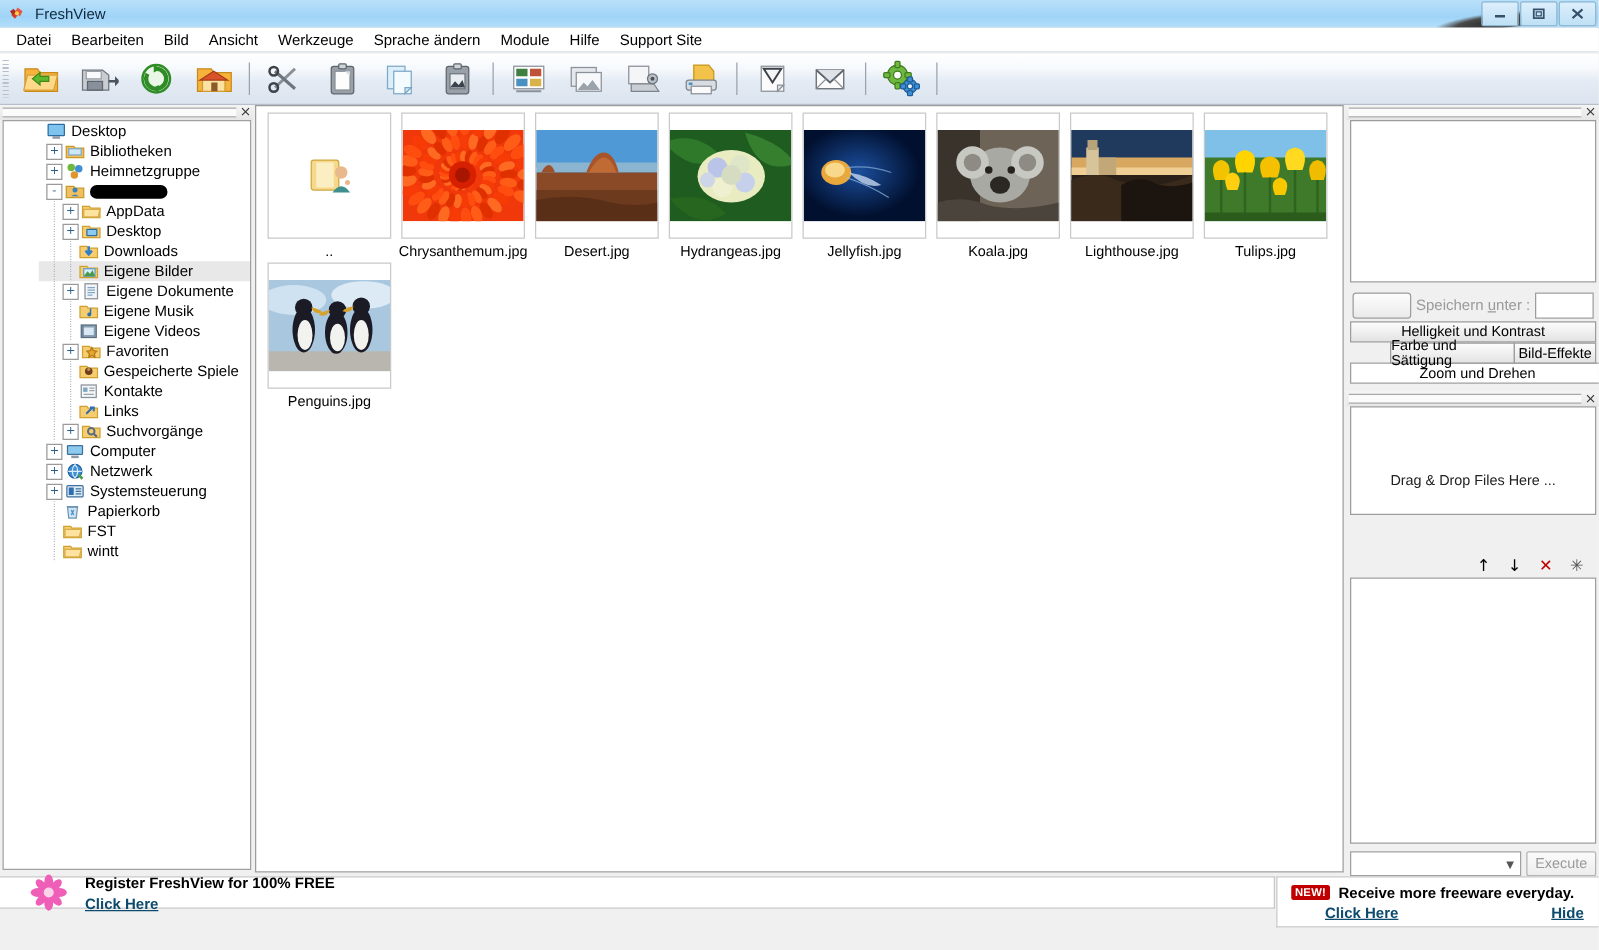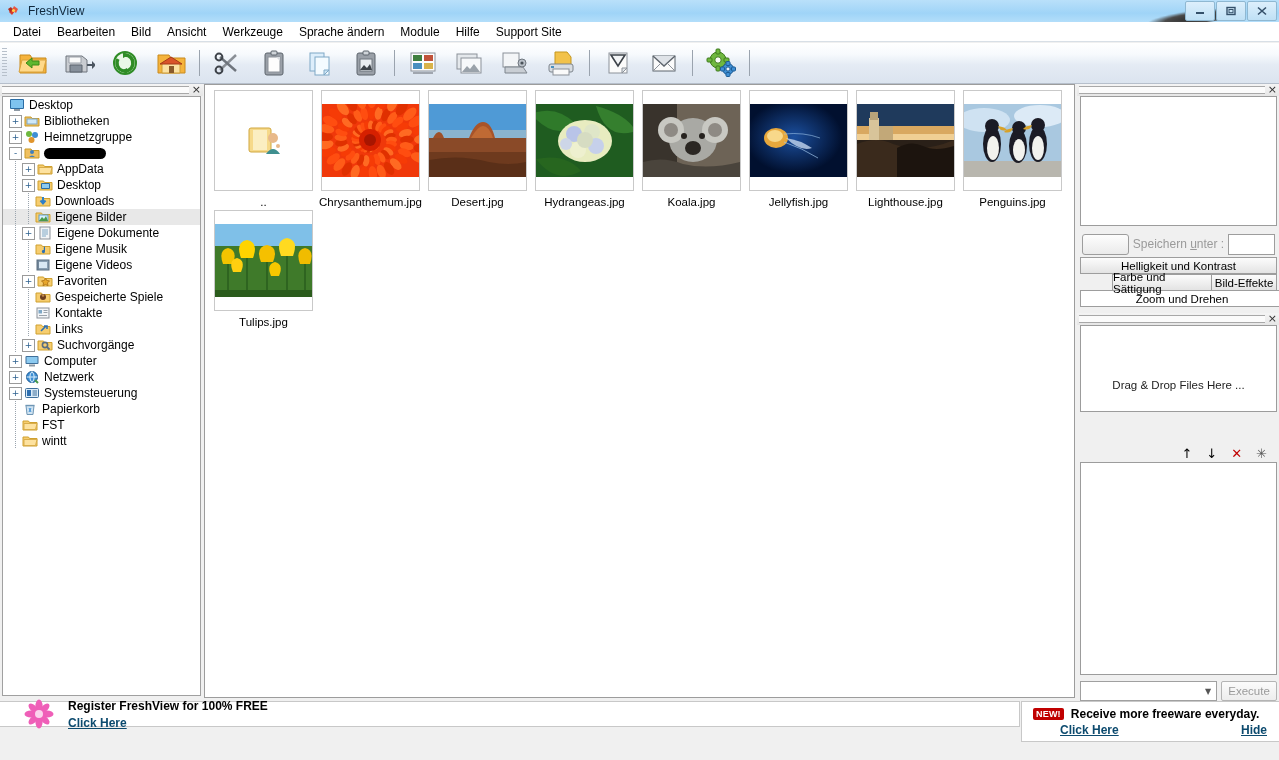--- a/index.html
+++ b/index.html
@@ -56,21 +56,21 @@
   }
   .capline{flex:1;height:6px;margin-left:2px;margin-right:14px;
     border-top:1px solid #a8a8a8;border-bottom:1px solid #a8a8a8;background:#fbfbfb;}
   .capx{position:absolute;right:2px;top:0px;font-size:11px;line-height:12px;color:#333;cursor:pointer;font-family:"DejaVu Sans",sans-serif;}
 
   
   .treepane{position:absolute;left:0;top:84px;width:203px;height:614px;background:#f0f0f0;
     box-sizing:border-box;}
   .treebox{position:absolute;left:2px;top:12px;width:199px;height:600px;background:#fff;
     border:1px solid #a0a0a0;overflow:hidden;box-sizing:border-box;}
-  .trow{height:16px;display:flex;align-items:center;font-size:12px;white-space:nowrap;padding-left:6px;}
+  .trow{height:16px;display:flex;align-items:center;font-size:12px;white-space:nowrap;padding-left:6px;margin-left:28px;}
   .trow.sel{background:#e8e8e8;}
   .tnode{width:11px;height:11px;border:1px solid #9a9a9a;background:#fff;
     display:flex;align-items:center;justify-content:center;font-size:9px;line-height:9px;
     color:#2b5f8e;margin-right:2px;flex:0 0 auto;font-family:"DejaVu Sans",sans-serif;}
   .tdots{width:13px;flex:0 0 auto;height:16px;
     background:repeating-linear-gradient(to bottom,#9aa4ae 0 1px,transparent 1px 2px);
     background-size:1px 2px;background-position:6px 0;background-repeat:repeat-y;}
   .tico{width:16px;height:16px;margin-right:4px;flex:0 0 auto;position:relative;}
   .tlabel{color:#000;}
   .redact{background:#000;border-radius:8px;height:11px;display:inline-block;}
@@ -678,72 +678,93 @@
               <circle cx="42" cy="46" r="8" fill="#eef0cf"></circle>
               <circle cx="49" cy="36" r="8" fill="#d6dcc2"></circle>
               <circle cx="30" cy="40" r="6" fill="#cdd6e8"></circle>
             </svg>
           </div>
           <div class="thumbcap">Hydrangeas.jpg</div>
         </div>
         <div class="thumb">
           <div class="thumbframe">
             <svg class="ph" width="97" height="73" viewBox="0 0 97 73" preserveAspectRatio="none">
-              <rect width="97" height="73" fill="#6d6356"></rect>
-              <rect width="97" height="73" fill="#6d6356"></rect>
-              <path d="M0 0 h34 v73 H0 z" fill="#39332c"></path>
-              <ellipse cx="50" cy="36" rx="24" ry="22" fill="#a9a9a4"></ellipse>
-              <circle cx="28" cy="26" r="13" fill="#c8c8c2"></circle>
-              <circle cx="72" cy="26" r="13" fill="#c8c8c2"></circle>
-              <circle cx="28" cy="26" r="7" fill="#8e8a84"></circle>
-              <circle cx="72" cy="26" r="7" fill="#8e8a84"></circle>
-              <ellipse cx="50" cy="44" rx="8" ry="7" fill="#2b2723"></ellipse>
-              <circle cx="41" cy="32" r="3" fill="#26221e"></circle>
-              <circle cx="59" cy="32" r="3" fill="#26221e"></circle>
-              <path d="M0 58 q20 -6 40 2 q25 6 57 -2 v15 H0 z" fill="#4a443c"></path>
-            </svg>
-          </div>
-          <div class="thumbcap">Koala.jpg</div>
-        </div>
-        <div class="thumb">
-          <div class="thumbframe">
-            <svg class="ph" width="97" height="73" viewBox="0 0 97 73" preserveAspectRatio="none">
               <rect width="97" height="73" fill="#01102f"></rect>
               <defs>
                 <radialGradient id="jg" cx="45%" cy="45%">
                   <stop offset="0%" stop-color="#1b4f9e"></stop>
                   <stop offset="100%" stop-color="#01102f"></stop>
                 </radialGradient>
               </defs>
               <rect width="97" height="73" fill="url(#jg)"></rect>
               <ellipse cx="26" cy="34" rx="12" ry="10" fill="#e8a83c"></ellipse>
               <ellipse cx="25" cy="32" rx="8" ry="6" fill="#f8d88a"></ellipse>
               <path d="M36 34 q14 2 26 10 q-12 4 -26 -10z" fill="#cfe0f5" opacity=".75"></path>
               <path d="M34 38 q18 6 34 16" stroke="#9fc4ea" fill="none" opacity=".7"></path>
               <path d="M34 30 q20 -2 36 4" stroke="#9fc4ea" fill="none" opacity=".6"></path>
             </svg>
           </div>
           <div class="thumbcap">Jellyfish.jpg</div>
         </div>
         <div class="thumb">
           <div class="thumbframe">
             <svg class="ph" width="97" height="73" viewBox="0 0 97 73" preserveAspectRatio="none">
+              <rect width="97" height="73" fill="#6d6356"></rect>
+              <rect width="97" height="73" fill="#6d6356"></rect>
+              <path d="M0 0 h34 v73 H0 z" fill="#39332c"></path>
+              <ellipse cx="50" cy="36" rx="24" ry="22" fill="#a9a9a4"></ellipse>
+              <circle cx="28" cy="26" r="13" fill="#c8c8c2"></circle>
+              <circle cx="72" cy="26" r="13" fill="#c8c8c2"></circle>
+              <circle cx="28" cy="26" r="7" fill="#8e8a84"></circle>
+              <circle cx="72" cy="26" r="7" fill="#8e8a84"></circle>
+              <ellipse cx="50" cy="44" rx="8" ry="7" fill="#2b2723"></ellipse>
+              <circle cx="41" cy="32" r="3" fill="#26221e"></circle>
+              <circle cx="59" cy="32" r="3" fill="#26221e"></circle>
+              <path d="M0 58 q20 -6 40 2 q25 6 57 -2 v15 H0 z" fill="#4a443c"></path>
+            </svg>
+          </div>
+          <div class="thumbcap">Koala.jpg</div>
+        </div>
+        <div class="thumb">
+          <div class="thumbframe">
+            <svg class="ph" width="97" height="73" viewBox="0 0 97 73" preserveAspectRatio="none">
               <rect width="97" height="73" fill="#1f3a5c"></rect>
               <rect width="97" height="38" fill="#1f3a5c"></rect>
               <rect y="22" width="97" height="16" fill="#d9a860"></rect>
               <rect y="30" width="97" height="10" fill="#f0cf94"></rect>
               <rect y="36" width="97" height="37" fill="#2a2018"></rect>
               <path d="M0 40 q20 -8 36 0 q28 10 61 -4 v37 H0 z" fill="#3a2a1c"></path>
               <rect x="12" y="14" width="10" height="22" fill="#d8c49a"></rect>
               <rect x="13" y="8" width="8" height="8" fill="#b8a47a"></rect>
               <rect x="22" y="22" width="14" height="14" fill="#c2a878"></rect>
               <path d="M40 44 q14 -8 26 -2 q12 6 31 0 v31 H40 z" fill="#1c140e"></path>
             </svg>
           </div>
           <div class="thumbcap">Lighthouse.jpg</div>
+        </div>
+        <div class="thumb">
+          <div class="thumbframe">
+            <svg class="ph" width="97" height="73" viewBox="0 0 97 73" preserveAspectRatio="none">
+              <rect width="97" height="73" fill="#7fc0e8"></rect>
+              <rect width="97" height="73" fill="#7fc0e8"></rect>
+              <rect y="22" width="97" height="51" fill="#3f7a2a"></rect>
+              <g>
+                <path d="M8 40 q-5 -14 5 -16 q10 2 5 16z" fill="#f2c400"></path>
+                <path d="M26 34 q-6 -16 6 -18 q12 2 6 18z" fill="#ffd400"></path>
+                <path d="M46 38 q-6 -15 6 -17 q12 2 6 17z" fill="#f5c000"></path>
+                <path d="M66 32 q-6 -16 6 -18 q12 2 6 18z" fill="#ffda20"></path>
+                <path d="M85 40 q-5 -14 5 -16 q10 2 5 16z" fill="#f0bc00"></path>
+                <path d="M18 48 q-5 -12 4 -14 q9 2 4 14z" fill="#ffcf10"></path>
+                <path d="M56 52 q-5 -12 4 -14 q9 2 4 14z" fill="#f7c800"></path>
+              </g>
+              <path d="M13 40 v30 M32 34 v36 M52 38 v32 M72 32 v38 M90 40 v30" stroke="#2e6420" stroke-width="2"></path>
+              <path d="M0 66 h97 v7 H0 z" fill="#2b5c1c"></path>
+            </svg>
+          </div>
+          <div class="thumbcap">Tulips.jpg</div>
         </div>
         <div class="thumb">
           <div class="thumbframe">
             <svg class="ph" width="97" height="73" viewBox="0 0 97 73" preserveAspectRatio="none">
               <rect width="97" height="73" fill="#a9c8e0"></rect>
               <rect width="97" height="73" fill="#a9c8e0"></rect>
               <ellipse cx="20" cy="16" rx="26" ry="12" fill="#cfe2f2"></ellipse>
               <ellipse cx="76" cy="12" rx="26" ry="11" fill="#dceaf6"></ellipse>
               <rect y="57" width="97" height="16" fill="#b8b6ae"></rect>
               <g>
@@ -757,41 +778,20 @@
                 <path d="M49 24 q-7 1 -9 4 q7 2 9 -4z" fill="#d8a22a"></path>
                 <ellipse cx="74" cy="40" rx="9" ry="18" fill="#1b1b25"></ellipse>
                 <ellipse cx="74" cy="44" rx="6" ry="12" fill="#f2f2ee"></ellipse>
                 <circle cx="74" cy="21" r="7" fill="#1b1b25"></circle>
                 <path d="M68 21 q-7 1 -9 4 q7 2 9 -4z" fill="#d8a22a"></path>
               </g>
             </svg>
           </div>
           <div class="thumbcap">Penguins.jpg</div>
         </div>
-        <div class="thumb">
-          <div class="thumbframe">
-            <svg class="ph" width="97" height="73" viewBox="0 0 97 73" preserveAspectRatio="none">
-              <rect width="97" height="73" fill="#7fc0e8"></rect>
-              <rect width="97" height="73" fill="#7fc0e8"></rect>
-              <rect y="22" width="97" height="51" fill="#3f7a2a"></rect>
-              <g>
-                <path d="M8 40 q-5 -14 5 -16 q10 2 5 16z" fill="#f2c400"></path>
-                <path d="M26 34 q-6 -16 6 -18 q12 2 6 18z" fill="#ffd400"></path>
-                <path d="M46 38 q-6 -15 6 -17 q12 2 6 17z" fill="#f5c000"></path>
-                <path d="M66 32 q-6 -16 6 -18 q12 2 6 18z" fill="#ffda20"></path>
-                <path d="M85 40 q-5 -14 5 -16 q10 2 5 16z" fill="#f0bc00"></path>
-                <path d="M18 48 q-5 -12 4 -14 q9 2 4 14z" fill="#ffcf10"></path>
-                <path d="M56 52 q-5 -12 4 -14 q9 2 4 14z" fill="#f7c800"></path>
-              </g>
-              <path d="M13 40 v30 M32 34 v36 M52 38 v32 M72 32 v38 M90 40 v30" stroke="#2e6420" stroke-width="2"></path>
-              <path d="M0 66 h97 v7 H0 z" fill="#2b5c1c"></path>
-            </svg>
-          </div>
-          <div class="thumbcap">Tulips.jpg</div>
-        </div>
       </div>
 
   </div>
 
   <div class="rightcol">
 
     <div class="panelcap" style="position:absolute;left:0;top:0;width:202px;">
       <div class="capline"></div>
       <span class="capx">×</span>
     </div>

